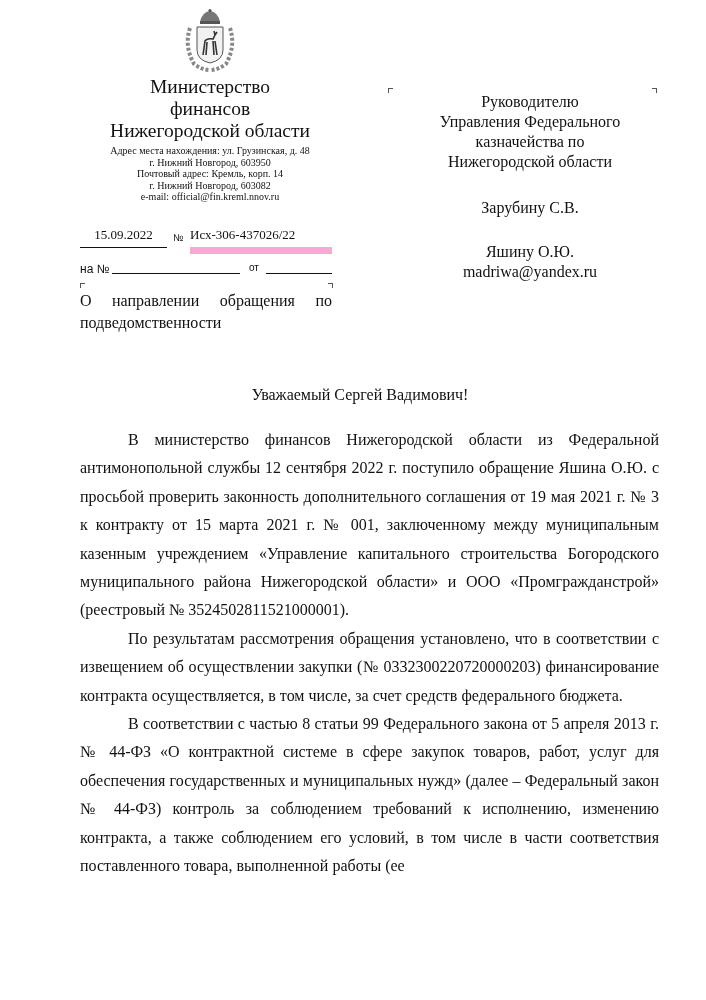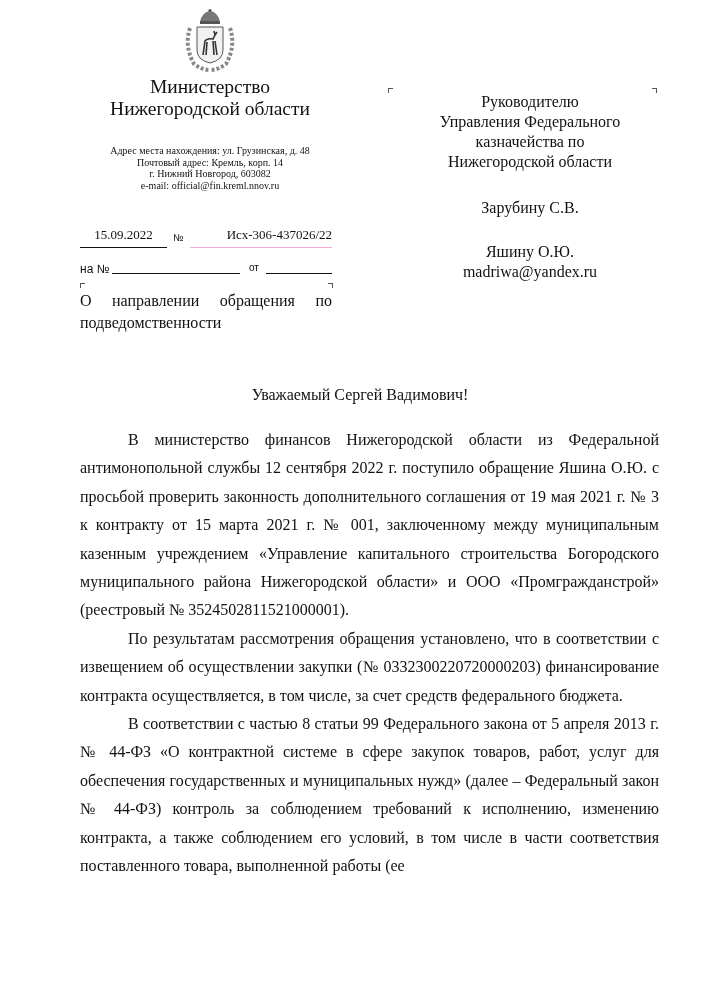--- a/index.html
+++ b/index.html
@@ -9,21 +9,21 @@
 
   
   .emblem { left: 180px; top: 8px; width: 60px; height: 66px; }
 
   .org-name { left: 92px; top: 76px; width: 236px; font-weight: normal; font-size: 19.5px; line-height: 22px; }
   .addr { left: 88px; top: 145px; width: 244px; font-size: 10px; line-height: 11.6px; }
 
   .regline { top: 227px; height: 20px; font-size: 13px; }
   .reg-date { left: 80px; width: 87px; border-bottom: 1px solid #111; text-align: center; }
   .reg-no-lbl { left: 173px; top: 232px; font-family: "Liberation Sans", "DejaVu Sans", sans-serif; font-size: 10px; }
-  .reg-num { left: 190px; width: 142px; border-bottom: 1px solid #f9a8d4; text-align: right; }
+  .reg-num { left: 190px; width: 142px; border-bottom: 7px solid #f9a8d4; text-align: left; }
   .ref-lbl { left: 80px; top: 262px; font-family: "Liberation Sans", "DejaVu Sans", sans-serif; font-size: 12px; }
   .ref-no-line { left: 112px; top: 259px; width: 128px; height: 14px; border-bottom: 1px solid #111; }
   .ref-from-lbl { left: 249px; top: 262px; font-family: "Liberation Sans", "DejaVu Sans", sans-serif; font-size: 10px; }
   .ref-from-line { left: 266px; top: 259px; width: 66px; height: 14px; border-bottom: 1px solid #111; }
 
   .corner { width: 4px; height: 4px; }
   .corner.tl { border-left: 1px solid #555; border-top: 1px solid #555; }
   .corner.tr { border-right: 1px solid #555; border-top: 1px solid #555; }
 
   .subject { left: 80px; top: 290px; width: 252px; font-size: 16px; line-height: 22px; text-align: justify; }
@@ -52,25 +52,27 @@
     <path d="M50 20 Q56 38 46 56 Q38 62 30 62" fill="none" stroke="#888" stroke-width="4" stroke-dasharray="3 2"></path>
 
     <path d="M17 19 H43 V42 Q43 52 30 55 Q17 52 17 42 Z" fill="#f2f2f2" stroke="#555" stroke-width="1"></path>
 
     <path d="M24 40 L25 33 Q27 30 33 31 L35 27 L34 23 M35 27 L37 24 M24 40 L23 47 M27 34 L26 47 M33 33 L34 47 M35 33 L37 47" fill="none" stroke="#333" stroke-width="1.6"></path>
   </svg>
 </div>
 
 <div class="abs org-name center">
   <div>Министерство</div>
+  <div>финансов</div>
   <div>Нижегородской области</div>
 </div>
 
 <div class="abs addr center">
   <div>Адрес места нахождения: ул. Грузинская, д. 48</div>
+  <div>г. Нижний Новгород, 603950</div>
   <div>Почтовый адрес: Кремль, корп. 14</div>
   <div>г. Нижний Новгород, 603082</div>
   <div>e-mail: official@fin.kreml.nnov.ru</div>
 </div>
 
 <div class="abs regline reg-date">15.09.2022</div>
 <div class="abs reg-no-lbl">№</div>
 <div class="abs regline reg-num">Исх-306-437026/22</div>
 
 <div class="abs ref-lbl">на №</div>

